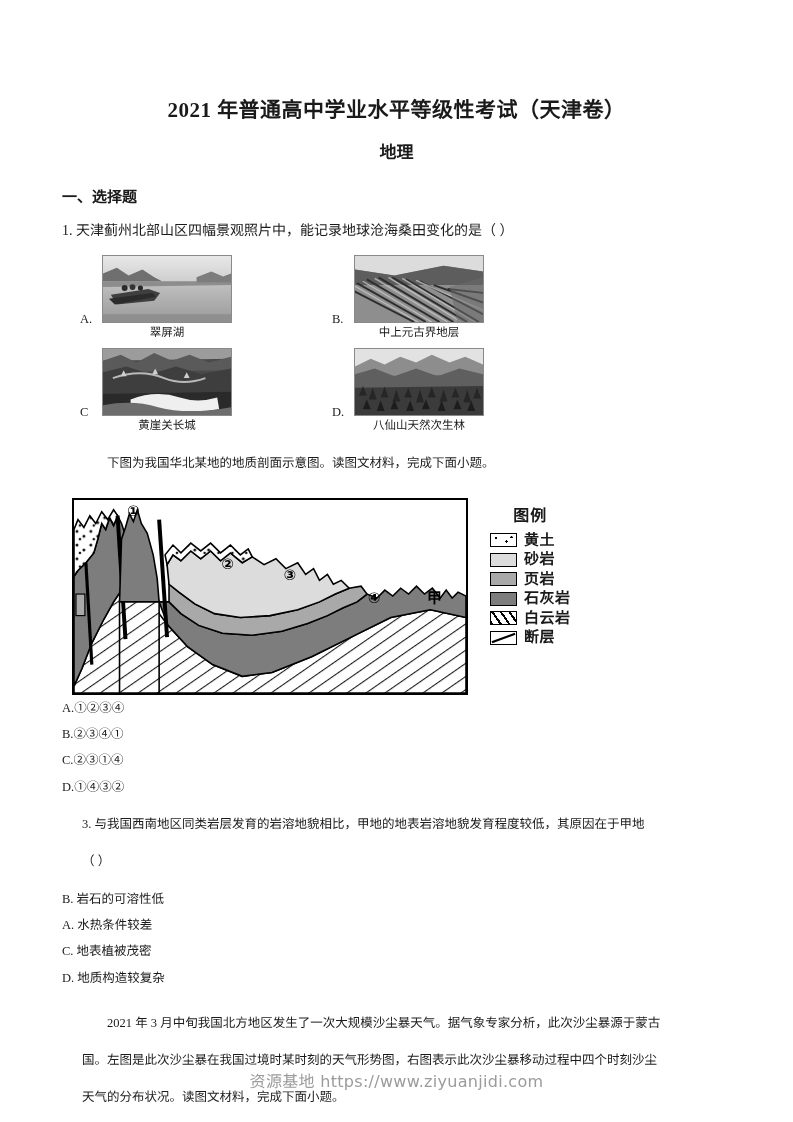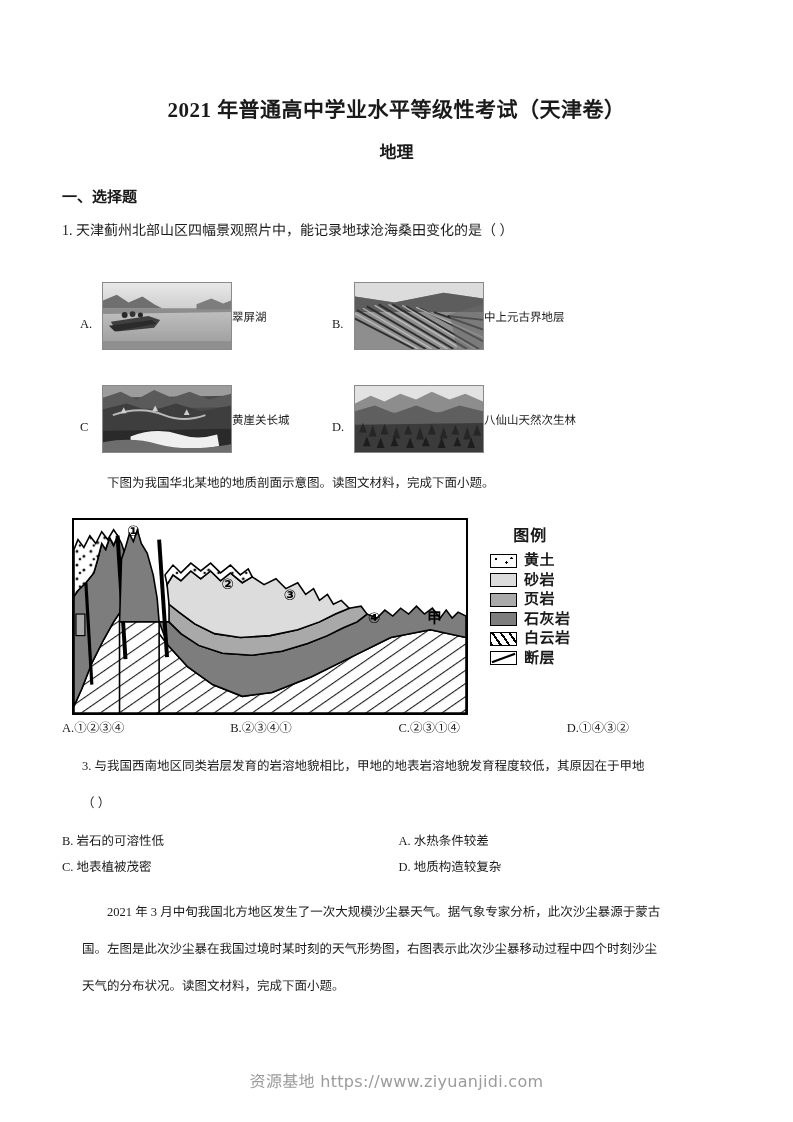--- a/index.html
+++ b/index.html
@@ -63,20 +63,21 @@
     text-align: justify;
   }
   .para-indent { text-indent: 2em; }
 
   
   .opt-row {
     display: flex;
     font-size: 12.5px;
     padding: 0 58px 0 62px;
     line-height: 2.1;
+    flex-direction: column;
   }
   .opt-row .opt { flex: 0 0 25%; }
   .opt-row.half .opt { flex: 0 0 50%; }
 
   
   .photo-grid {
     padding: 14px 0 0 0;
     margin: 0;
   }
   .photo-row {
@@ -90,21 +91,21 @@
     position: relative;
   }
   .photo-cell.col-a { width: 320px; padding-left: 80px; }
   .photo-cell.col-b { width: 320px; padding-left: 12px; }
   .photo-letter {
     font-size: 12.5px;
     width: 22px;
     flex: 0 0 22px;
     padding-top: 44px;
   }
-  .photo-wrap { display: flex; align-items: center; margin-top: 27px; }
+  .photo-wrap { display: flex; flex-direction: column; align-items: center; }
   .photo-caption {
     font-size: 11.5px;
     font-family: "DejaVu Sans", "Liberation Sans", sans-serif;
     margin-top: 3px;
     line-height: 1.2;
     white-space: nowrap;
   }
   .photo {
     width: 130px;
     height: 68px;

